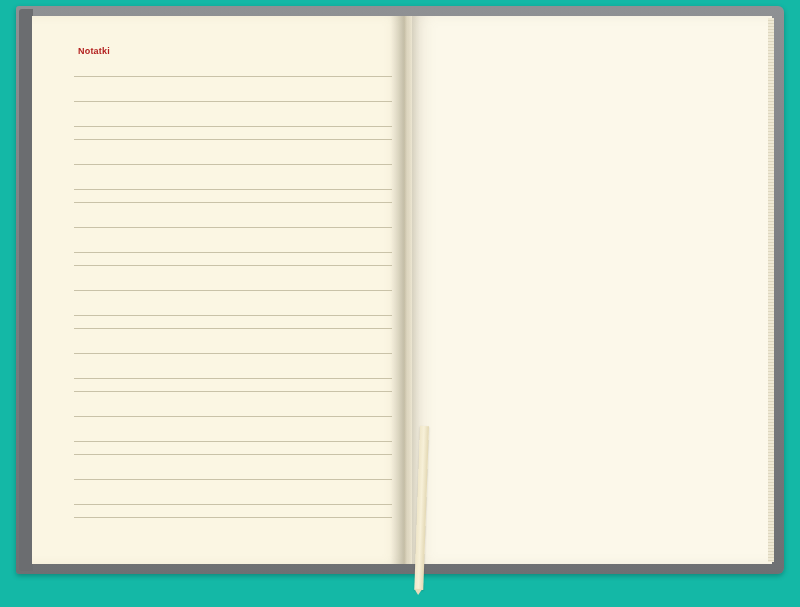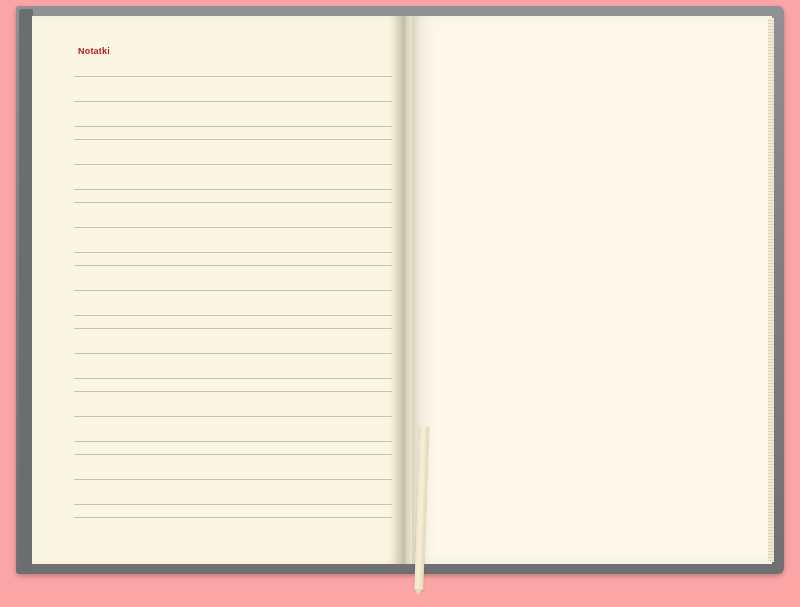--- a/index.html
+++ b/index.html
@@ -11,21 +11,21 @@
     width: 800px;
     height: 607px;
     overflow: hidden;
     font-family: "Liberation Sans", sans-serif;
   }
 
   .page {
     position: relative;
     width: 800px;
     height: 607px;
-    background: #fca5a5;
+    background: #14b8a6;
   }
 
   
   .book {
     position: absolute;
     left: 16px;
     top: 6px;
     width: 768px;
     height: 568px;
   }

